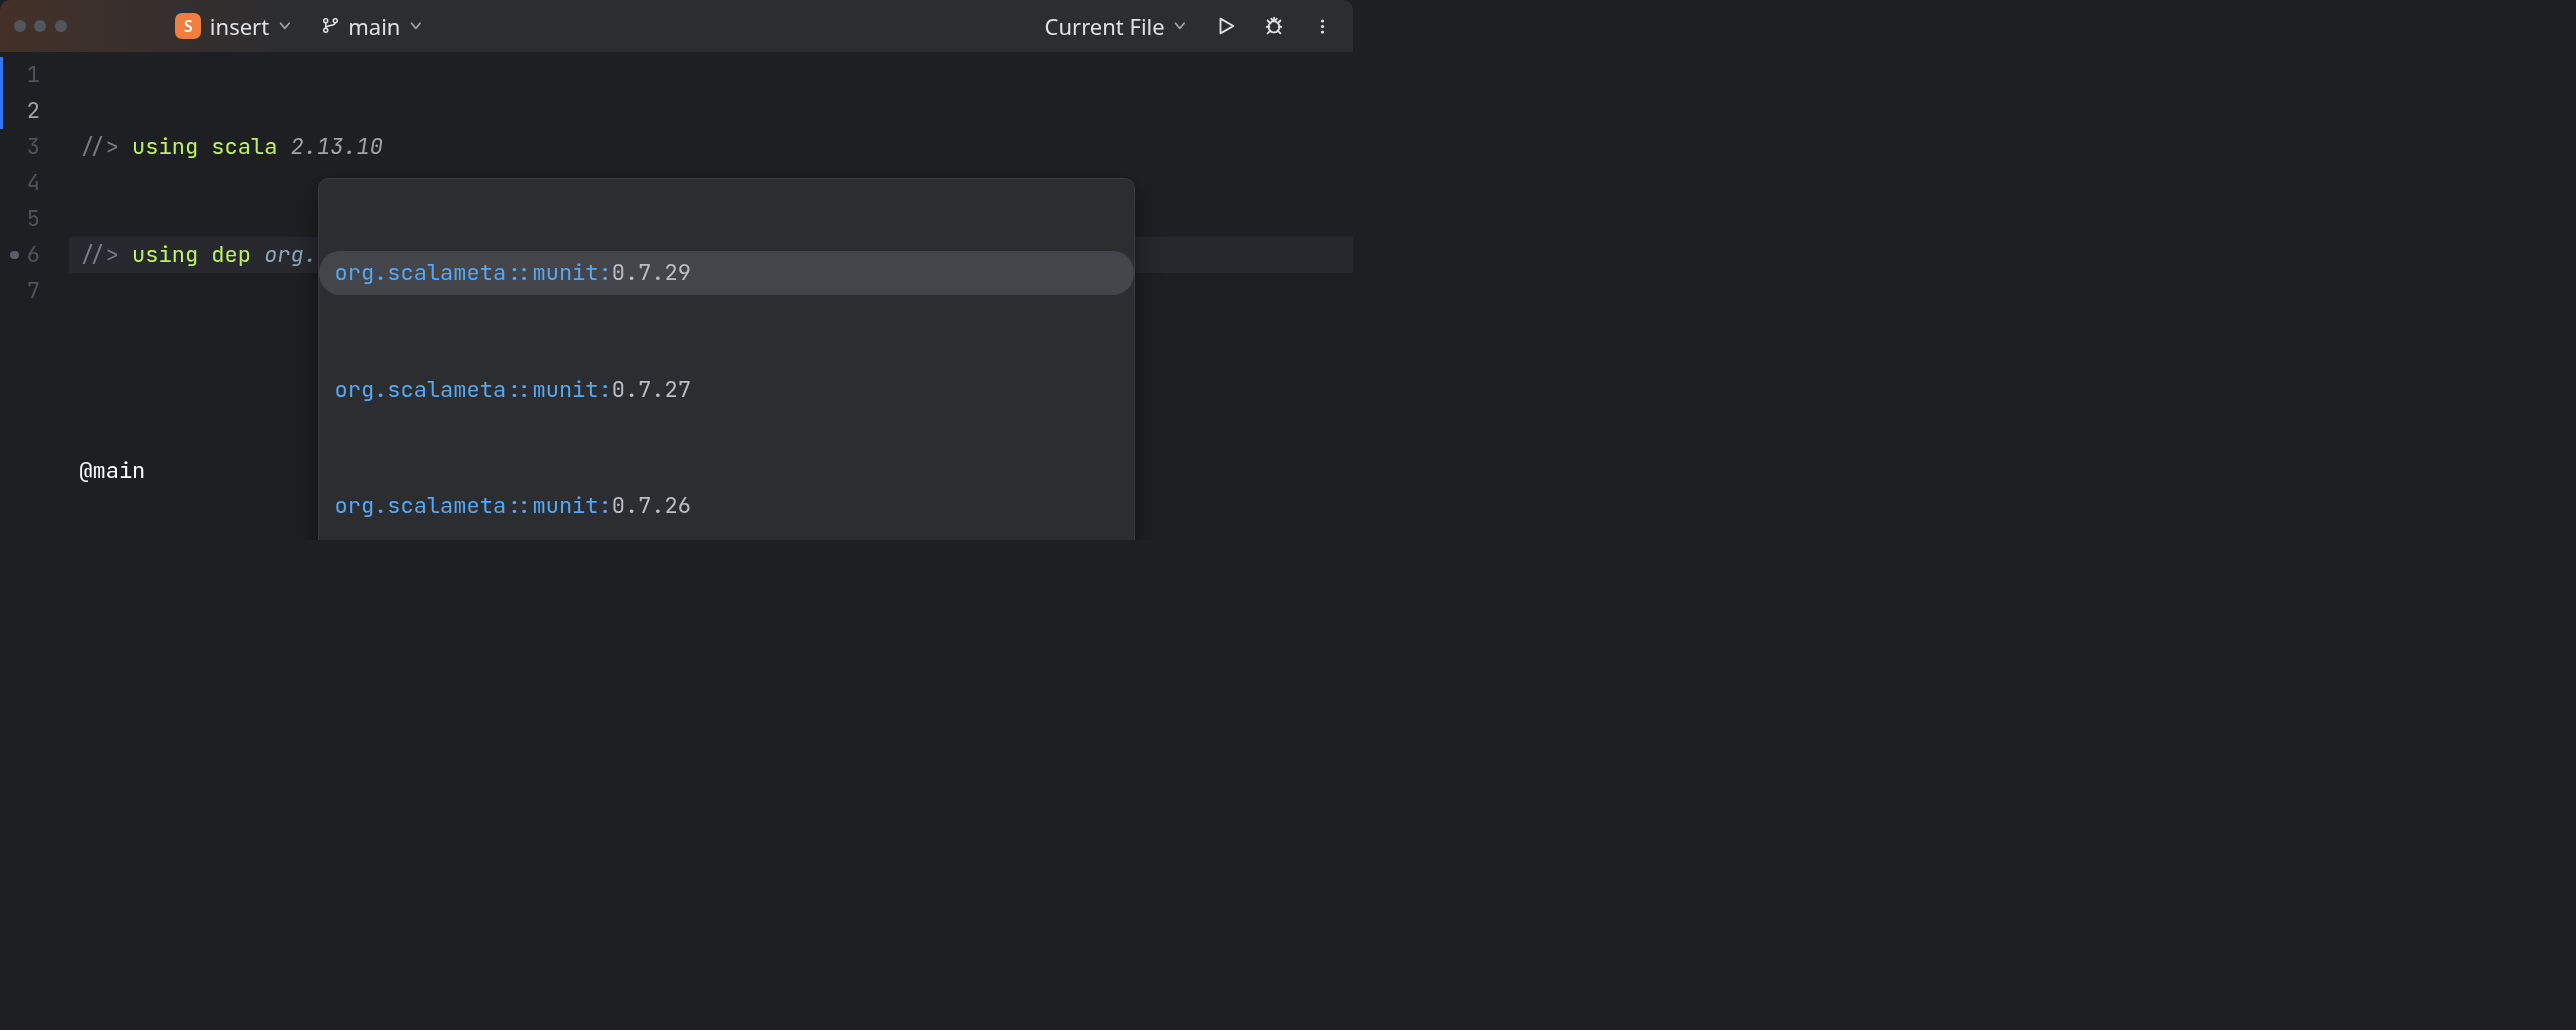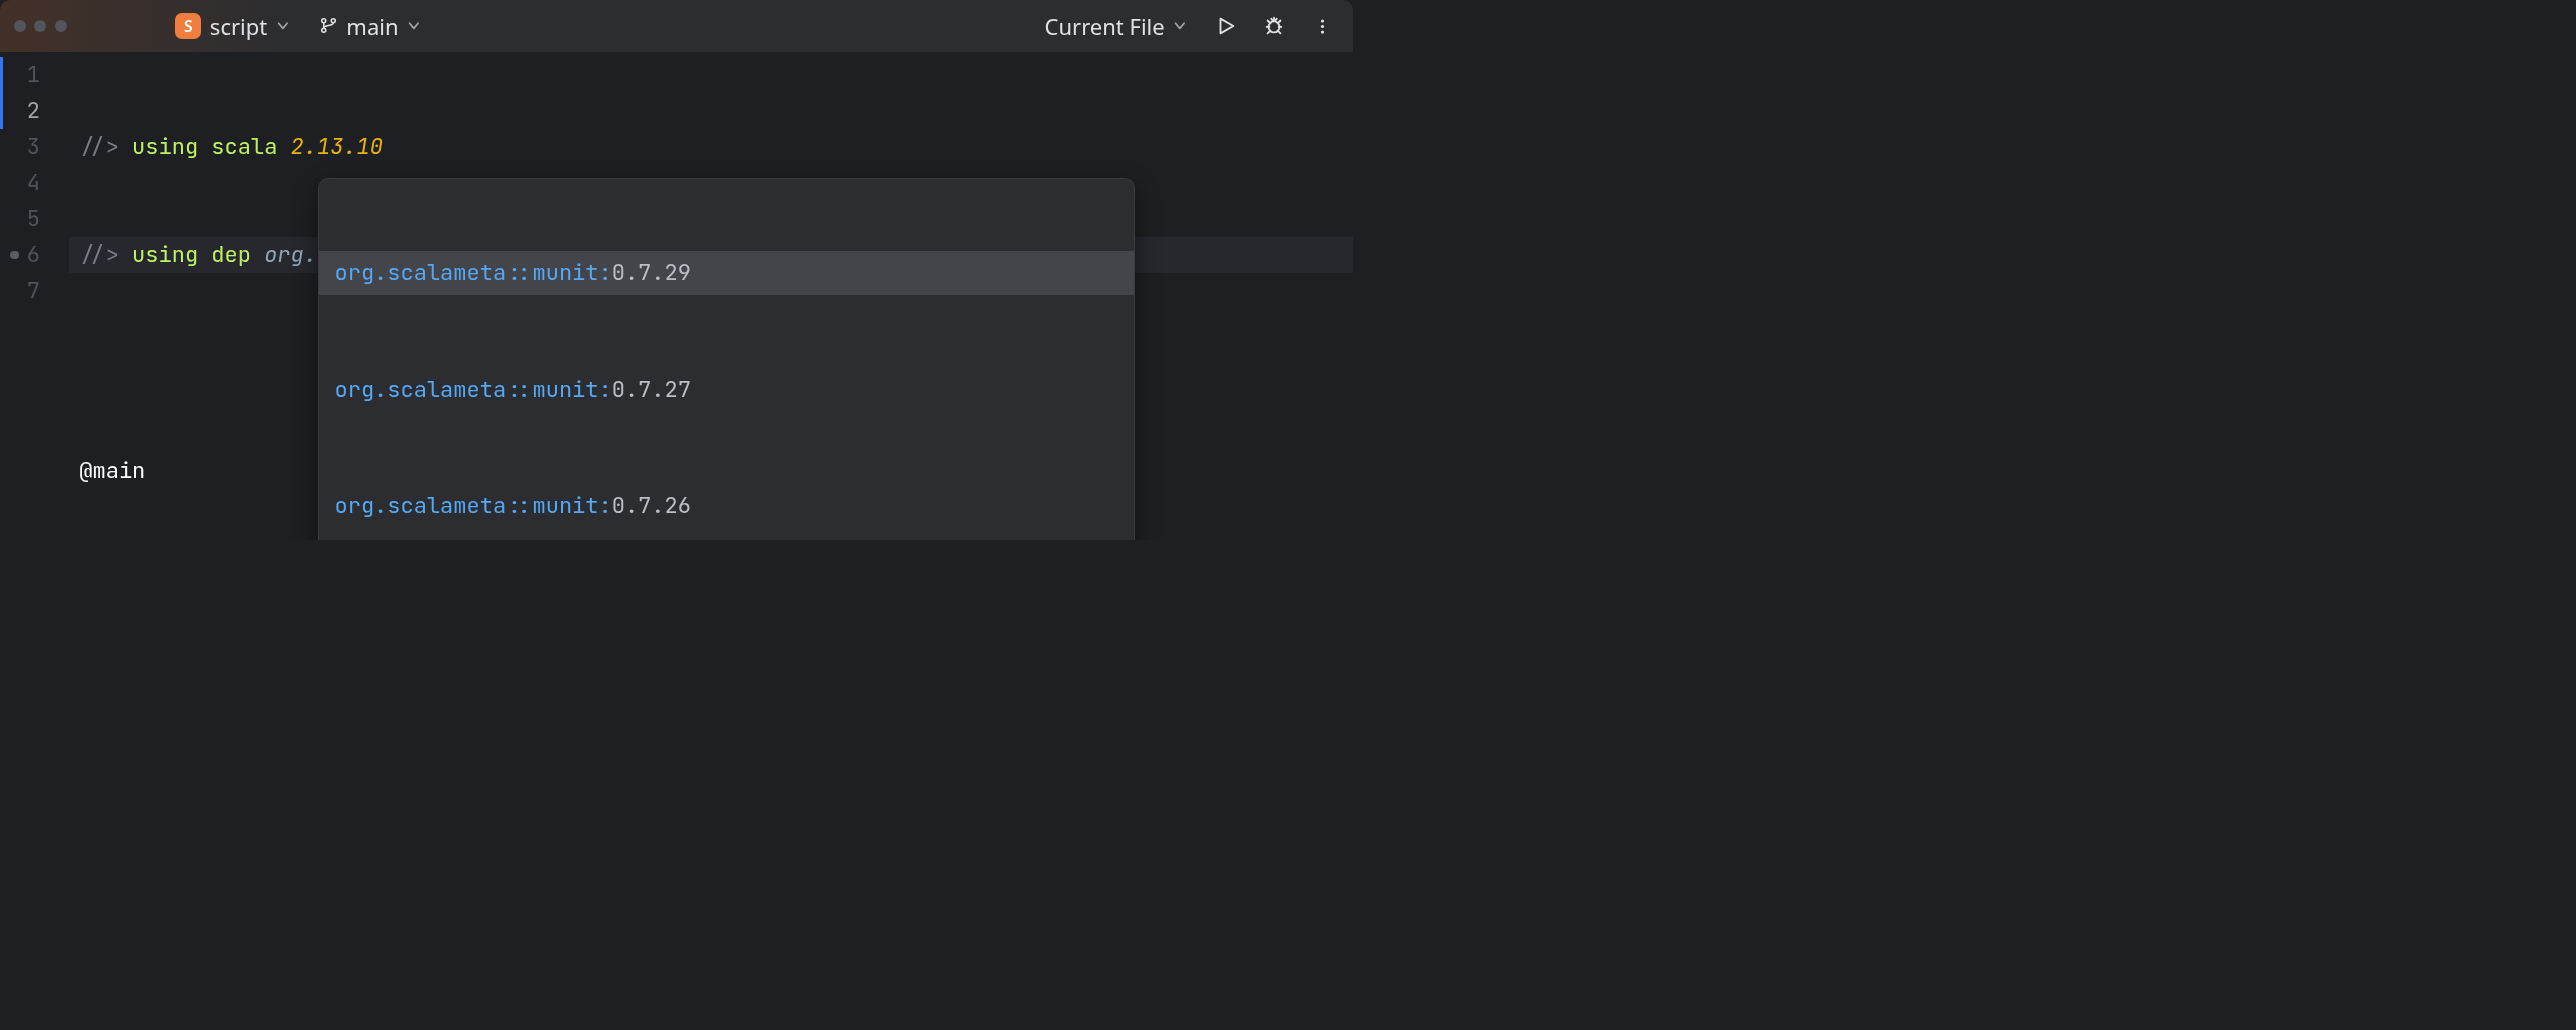--- a/index.html
+++ b/index.html
@@ -75,21 +75,21 @@
   }
   .code {
     flex: 1; padding-top: 5.2px; font-size: 22px; line-height: 36px;
     white-space: pre; position: relative;
   }
   .line { height: 36px; padding-left: 10.3px; }
   .line.current { background: #26282E; }
 
   .tk-comment { color: #787C83; }
   .tk-keyword { color: #bef264; }
-  .tk-version { color: #eab308; font-style: italic; }
+  .tk-version { color: #a3a3a3; font-style: italic; }
   .tk-dep { color: #8FA7B3; font-style: italic; }
   .tk-def { color: #CF8E6D; }
   .tk-ann { color: #ffffff; }
   .tk-ident { color: #BCBEC4; }
 
   .caret {
     display: inline-block; width: 1.7px; height: 26px; background: #CED0D6;
     vertical-align: middle; margin-left: 0.9px; margin-bottom: 3.4px;
   }
 
@@ -107,20 +107,21 @@
     border: 0.9px solid #393B40;
     border-radius: 10.3px;
     box-shadow: 0 10.3px 26px rgba(0,0,0,.45);
     overflow: hidden;
     font-size: 22px;
   }
   .popup-item {
     padding: 5.2px 15.5px;
     line-height: 34px;
     cursor: pointer;
+    border-radius: 21px;
   }
   .popup-item.selected { background: #43454A; }
   .ci-prefix { color: #56A8F5; }
   .ci-version { color: #BCBEC4; }
   .popup-footer {
     display: flex; align-items: center; justify-content: space-between;
     padding: 6.9px 13.7px;
     background: #333539;
     border-top: 0.9px solid #393B40;
     font-size: 19px;
@@ -138,21 +139,21 @@
 
 <div class="toolbar">
   <div class="traffic-lights">
     <div class="dot"></div>
     <div class="dot"></div>
     <div class="dot"></div>
   </div>
 
   <div class="file-pill">
     <div class="file-icon">S</div>
-    <span>script</span>
+    <span>insert</span>
     <span class="chevron">
       <svg width="13.7" height="13.7" viewBox="0 0 16 16" fill="none">
           <path d="M3 5l5 6 5-6" stroke="#A0A3A8" stroke-width="2" stroke-linecap="round" stroke-linejoin="round"></path>
         </svg>
     </span>
   </div>
 
   <div class="branch-pill">
     <span>
       <svg width="19" height="19" viewBox="0 0 24 24" fill="none" stroke-width="2" stroke-linecap="round" stroke-linejoin="round">

